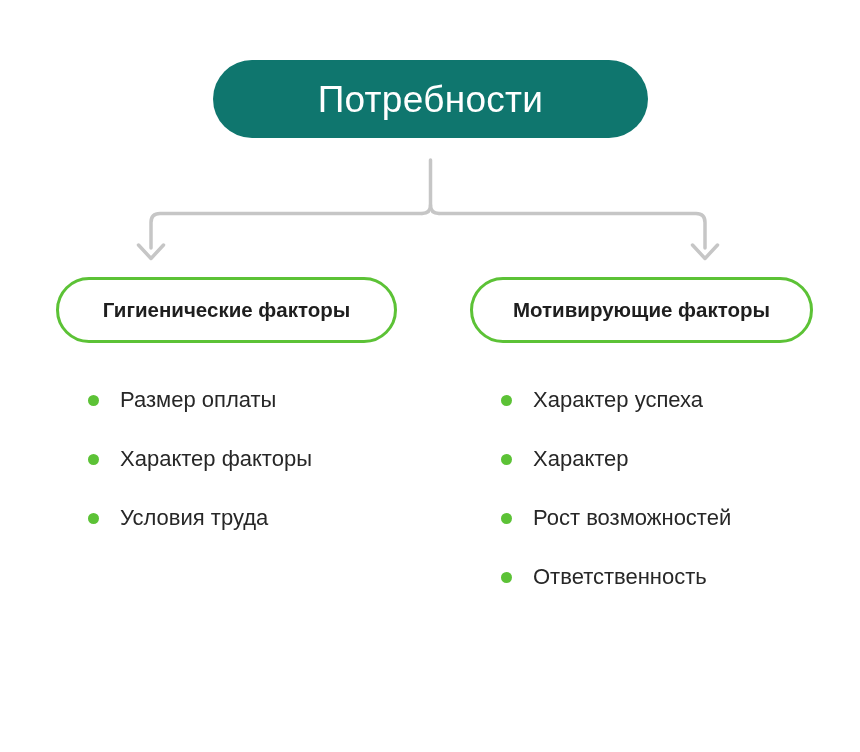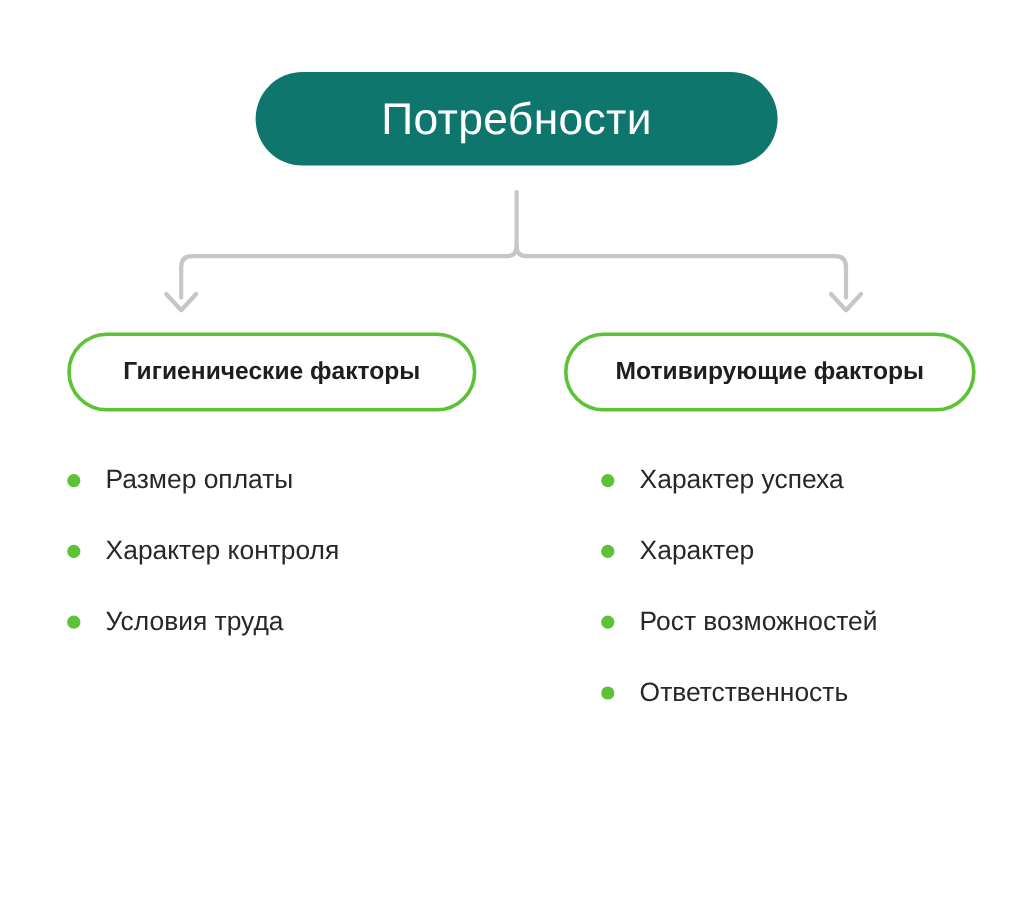--- a/index.html
+++ b/index.html
@@ -78,21 +78,21 @@
   }
 
   
   .bullet-list {
     position: absolute;
     top: 384px;
     margin: 0;
     padding: 0;
     list-style: none;
   }
-  .bullet-list.left  { left: 56px; width: 340px; }
+  .bullet-list.left  { left: 88px; width: 340px; }
   .bullet-list.right { left: 501px; width: 345px; }
 
   .bullet-item {
     position: relative;
     padding-left: 32px;
     margin-bottom: 28px;
   }
   .bullet-item:last-child { margin-bottom: 0; }
 
   .bullet-dot {
@@ -145,21 +145,21 @@
     <span class="cat-label">Гигиенические факторы</span>
   </div>
 
   <ul class="bullet-list left">
     <li class="bullet-item">
       <span class="bullet-dot"></span>
       <span class="bullet-text">Размер оплаты</span>
     </li>
     <li class="bullet-item">
       <span class="bullet-dot"></span>
-      <span class="bullet-text">Характер контроля</span>
+      <span class="bullet-text">Характер факторы</span>
     </li>
     <li class="bullet-item">
       <span class="bullet-dot"></span>
       <span class="bullet-text">Условия труда</span>
     </li>
   </ul>
 
   <ul class="bullet-list right">
     <li class="bullet-item">
       <span class="bullet-dot"></span>

